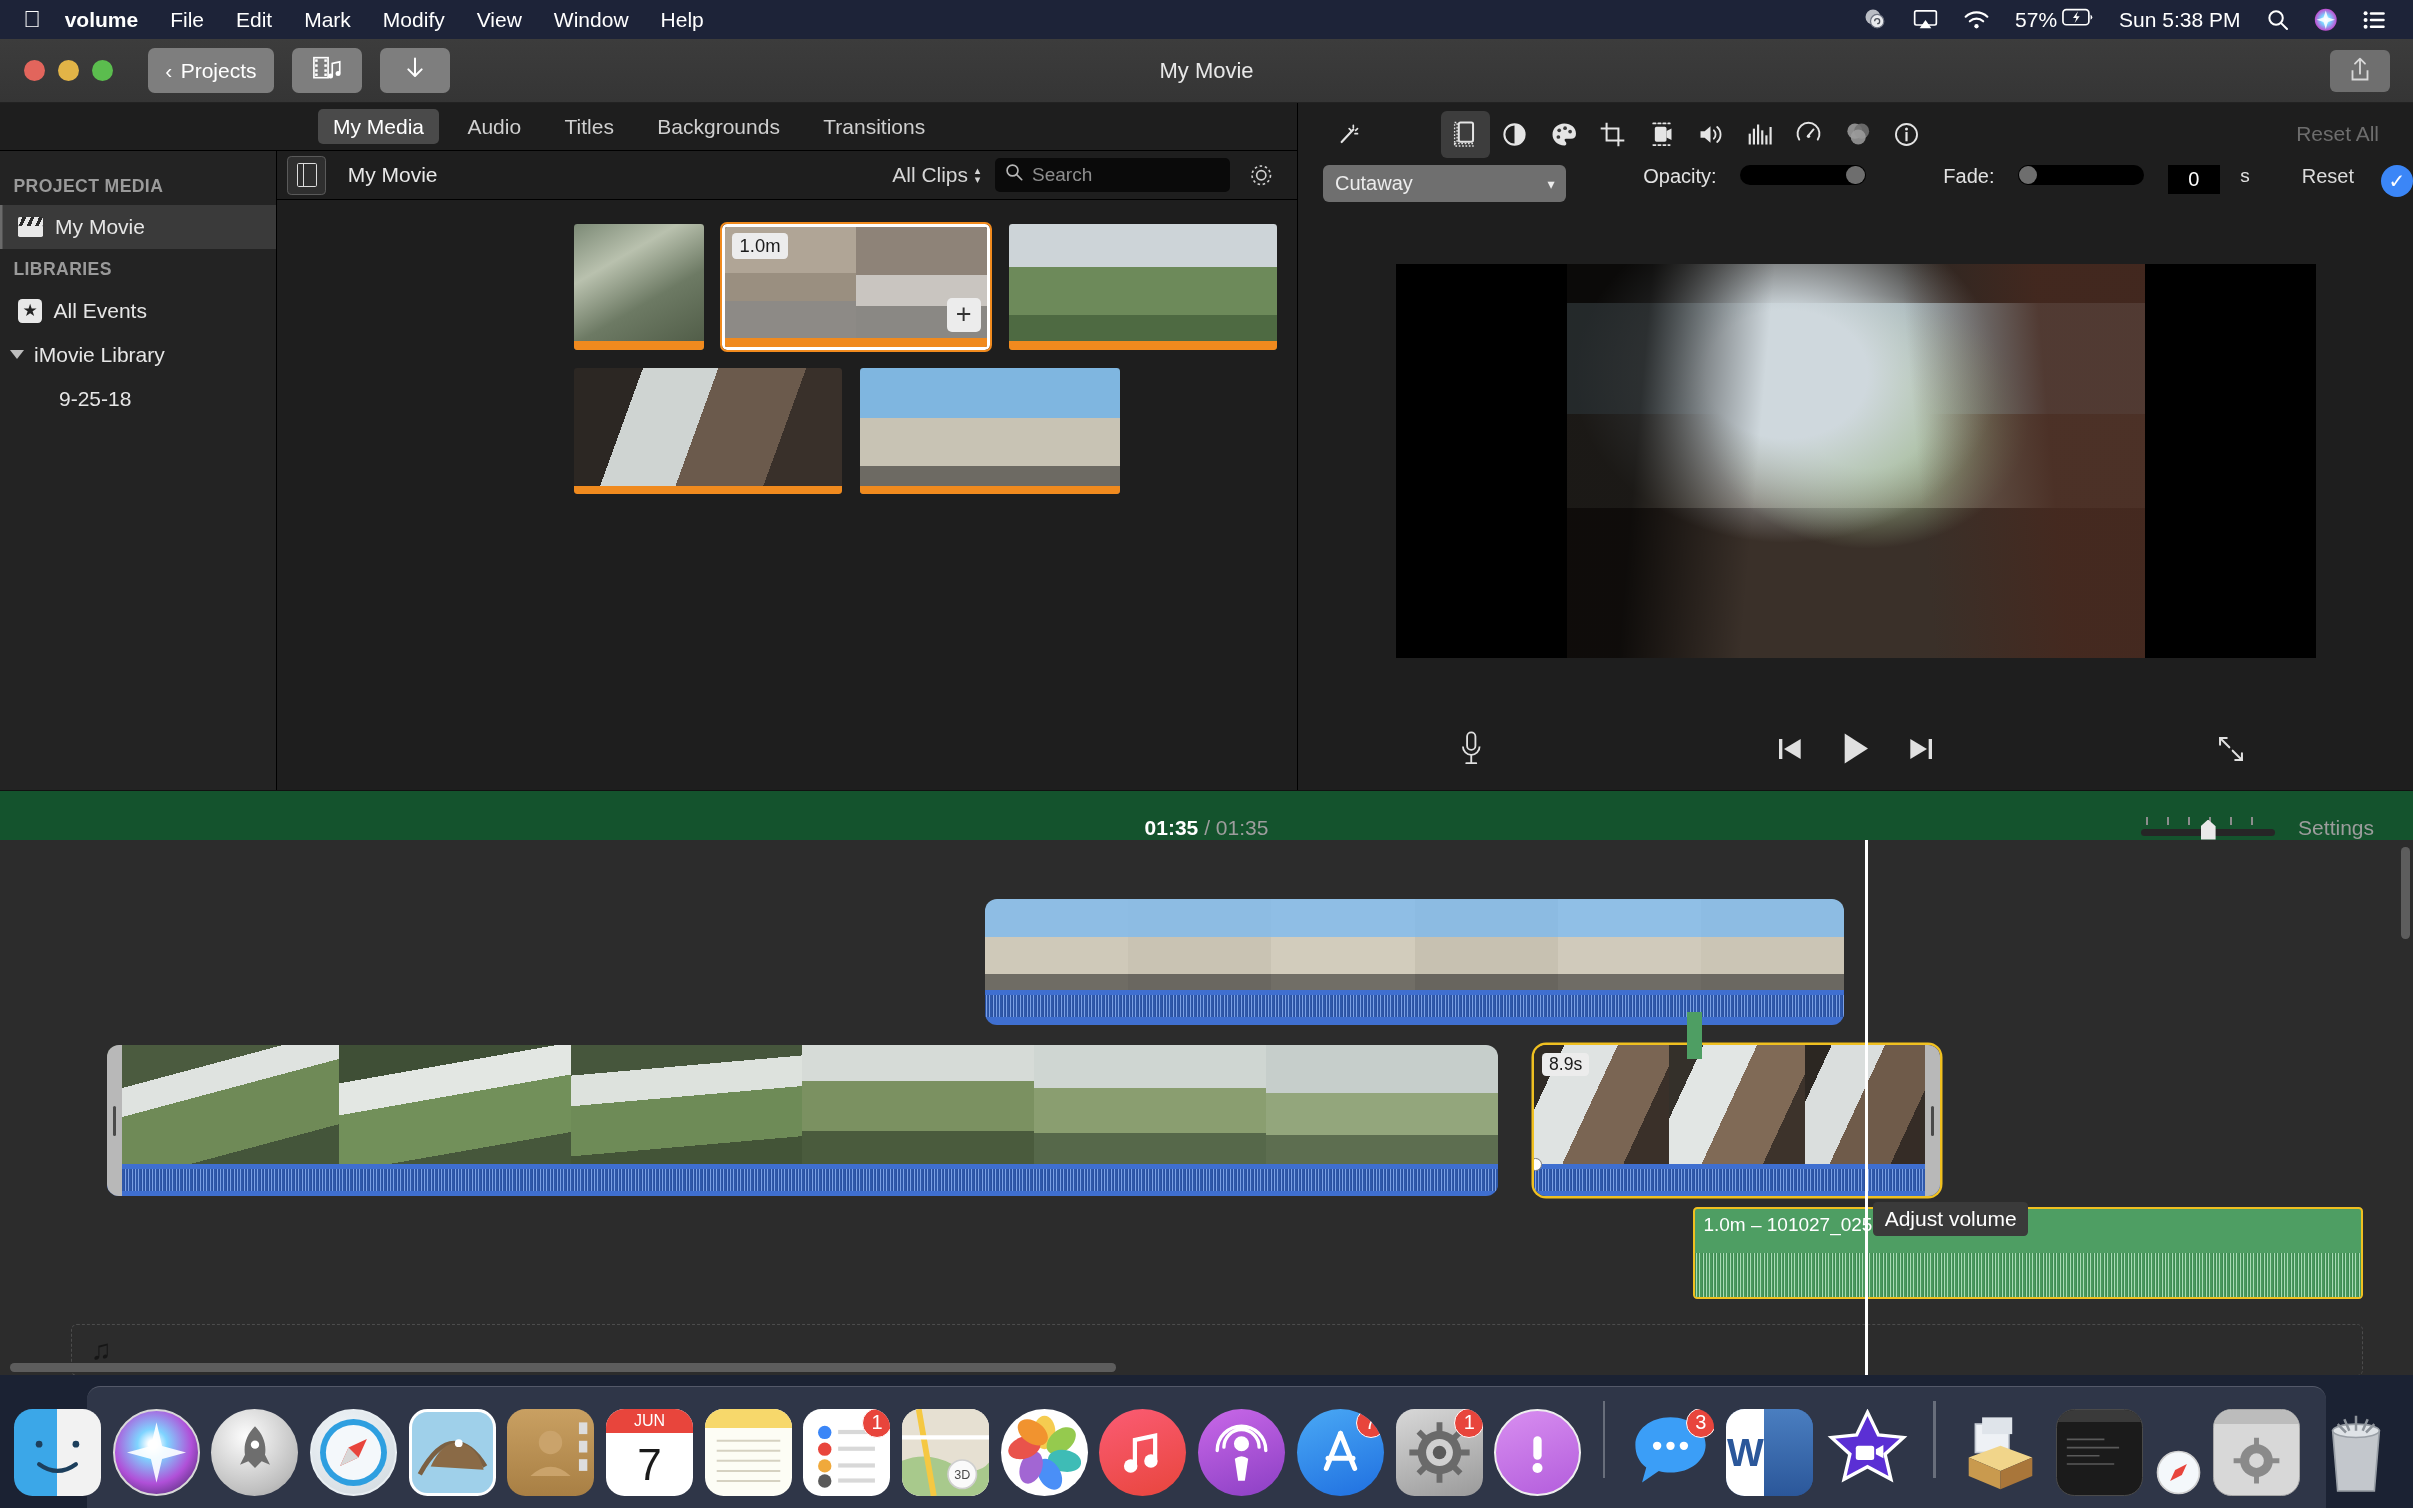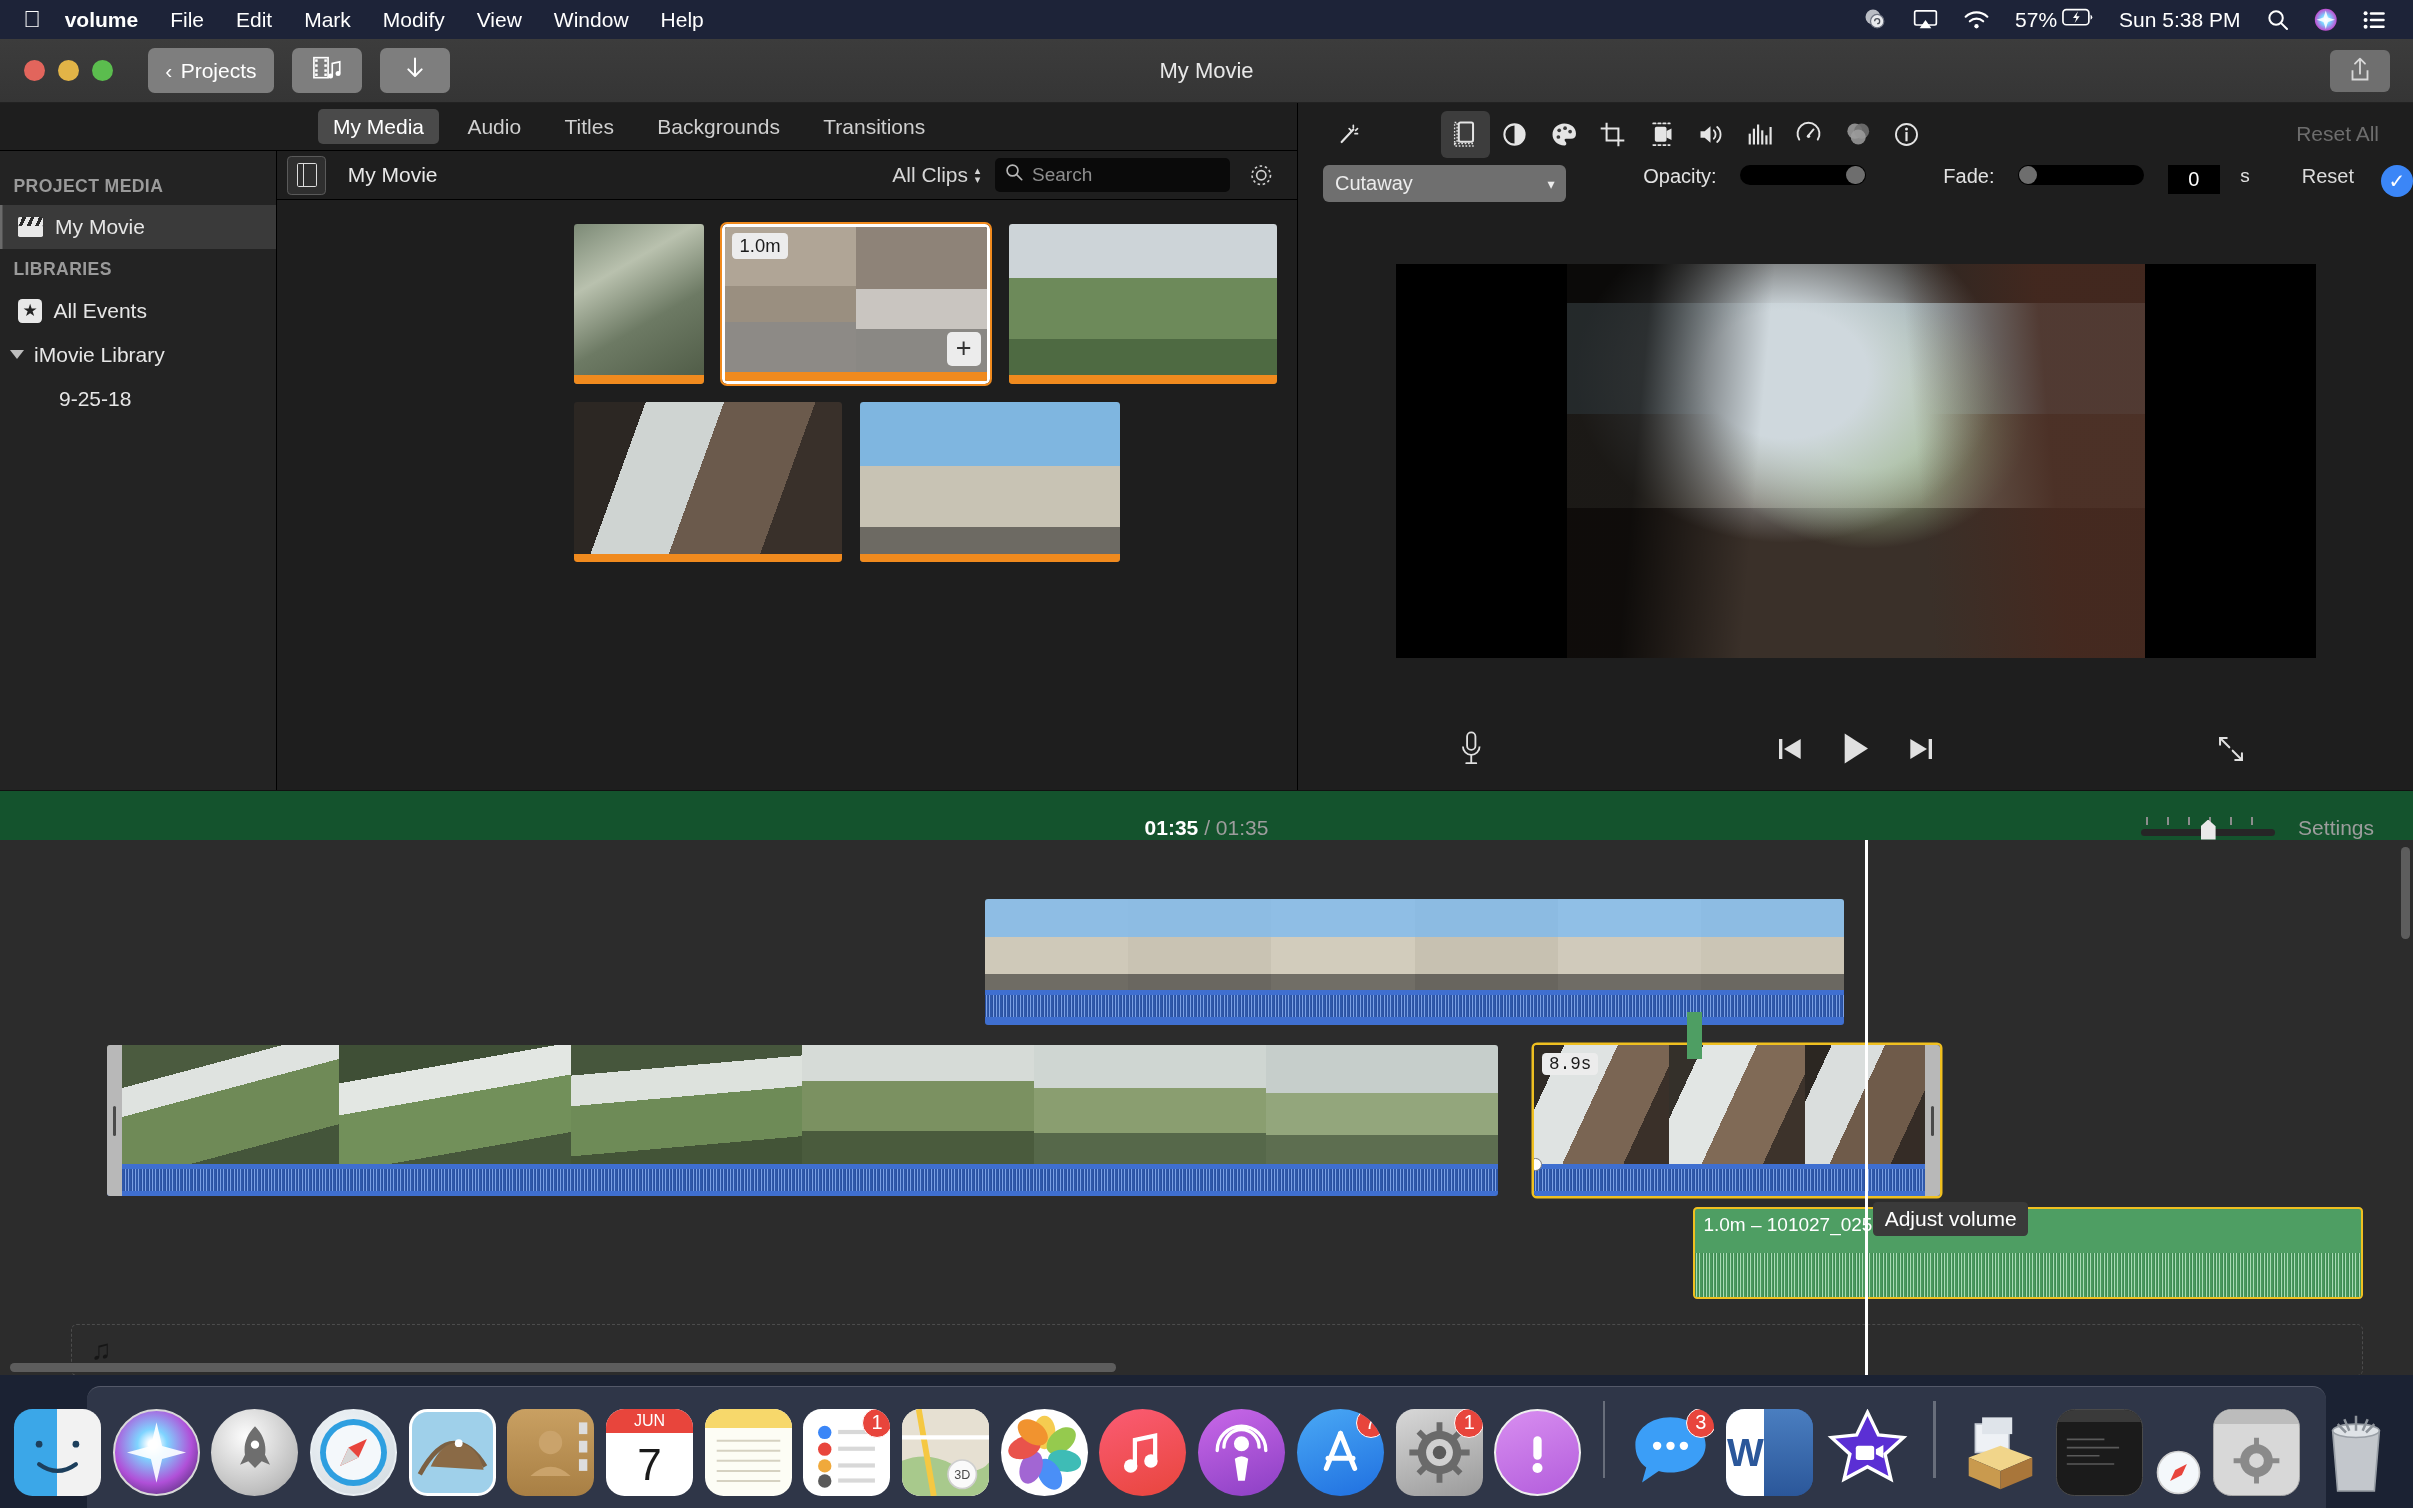--- a/index.html
+++ b/index.html
@@ -102,21 +102,21 @@
   #clip-title { font-size:21px; color:#e8e8e8; margin-left:6.7px; }
   #allclips { margin-left:auto; font-size:21px; color:#d5d5d5; display:flex; align-items:center; gap:6.7px;}
   .stepper { display:flex; flex-direction:column; gap:1.7px; font-size:11px; line-height:6.7px; color:#d5d5d5;}
   #searchbox { width:235px; height:34px; background:#0a0a0a; border-radius:5px;
                display:flex; align-items:center; gap:8.4px; padding:0 10px;
                font-size:19px; color:#8d8d8d; }
   #clip-gear { width:32px; height:32px; display:flex; align-items:center; justify-content:center; }
 
   #clipgrid { flex:1; padding:23.5px 0 0 297px; display:flex; flex-wrap:wrap; align-content:flex-start;
               gap:18.4px; }
-  .clip { width:130px; height:160px; position:relative; border-radius:3.4px; overflow:hidden;
+  .clip { width:130px; height:126px; position:relative; border-radius:3.4px; overflow:hidden;
           flex:none; }
   .clip.w-wide { width:268px; }
   .clip.selected { border:3.4px solid #fff; outline:2.5px solid #f08a1e; border-radius:5px; }
   .clip .thumbs { position:absolute; inset:0; display:flex; }
   .clip .thumbs > div { flex:1; background-size:cover; background-position:center; }
   .clip .bar { position:absolute; left:0; right:0; bottom:0; height:8.4px; background:#f08a1e; }
   .clip .badge { position:absolute; top:6.7px; left:6.7px; background:#ececec; color:#1a1a1a;
                  font-size:18.4px; border-radius:4.2px; padding:1.7px 7.5px; }
   .clip .plus { position:absolute; right:6.7px; bottom:15px; width:34px; height:34px;
                 background:#ececec; color:#333; border-radius:5px; font-size:27px;
@@ -169,21 +169,21 @@
                        background:#262626; border-radius:4.2px; }
   #zoomslider .ticks { position:absolute; top:0; left:5px; width:126px; height:7.5px;
                        background:repeating-linear-gradient(90deg,#8c8c8c 0 1.7px,transparent 1.7px 21px); }
   #zoomslider .thumb { position:absolute; left:60px; top:2.5px; width:15px; height:20px;
                        background:#e9e9e9; clip-path:polygon(50% 0,100% 34%,100% 100%,0 100%,0 34%); }
   #tl-settings { font-size:21px; color:#9d9d9d; }
 
   #timeline { position:relative; height:calc(100% - 64px - 687px - 50px);
               background:#2c2c2c; overflow:hidden; }
 
-  .tlclip { position:absolute; border-radius:3px; overflow:hidden;font-family:Liberation Mono, monospace; }
+  .tlclip { position:absolute; border-radius:12px; overflow:hidden; }
   .tlclip .vids { position:absolute; left:0; right:0; top:0; display:flex; }
   .tlclip .vids > div { flex:1; background-size:cover; background-position:center; }
   .tlclip .wave { position:absolute; left:0; right:0; bottom:0; background:#3f6fd0; }
   .tlclip .wave .wf { position:absolute; left:0; right:0; top:5px; height:22px;
        background:repeating-linear-gradient(90deg,#294f9e 0 0.8px,#7ea3e6 0.8px 1.7px,#2e57a8 1.7px 3.4px);
        opacity:.95; }
   .tlclip .badge { position:absolute; top:8.4px; left:8.4px; background:#ececec; color:#1a1a1a;
                    font-size:17.6px; border-radius:4.2px; padding:0.8px 6.7px; z-index:4; }
   .tlsel { box-shadow:0 0 0 2.5px #f0c020; }
   .handle { position:absolute; top:0; bottom:0; width:15px; background:#b8b8b8;

